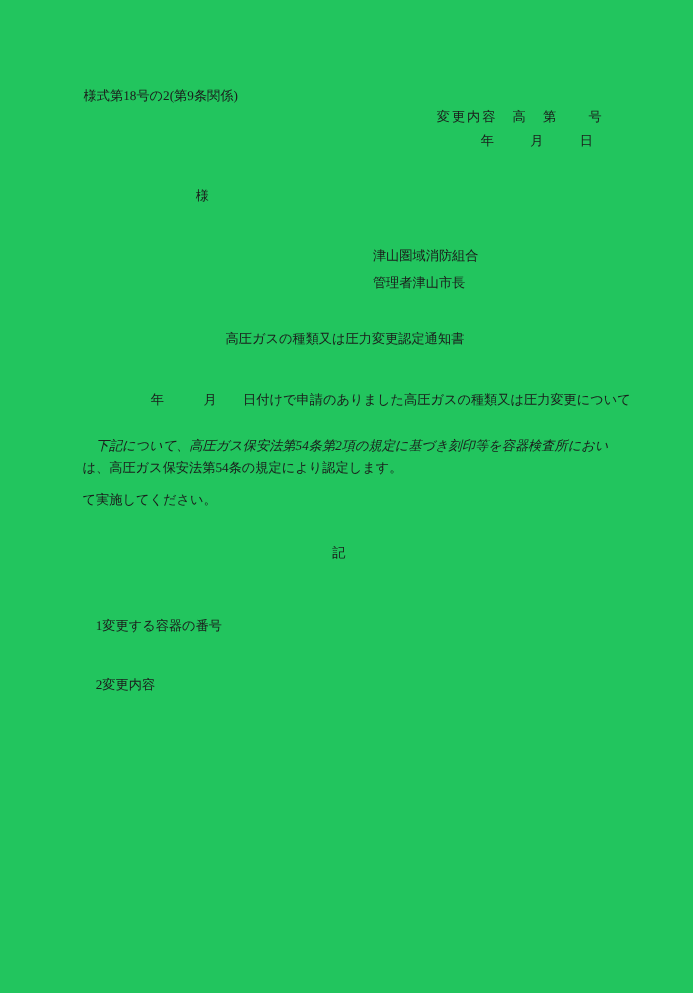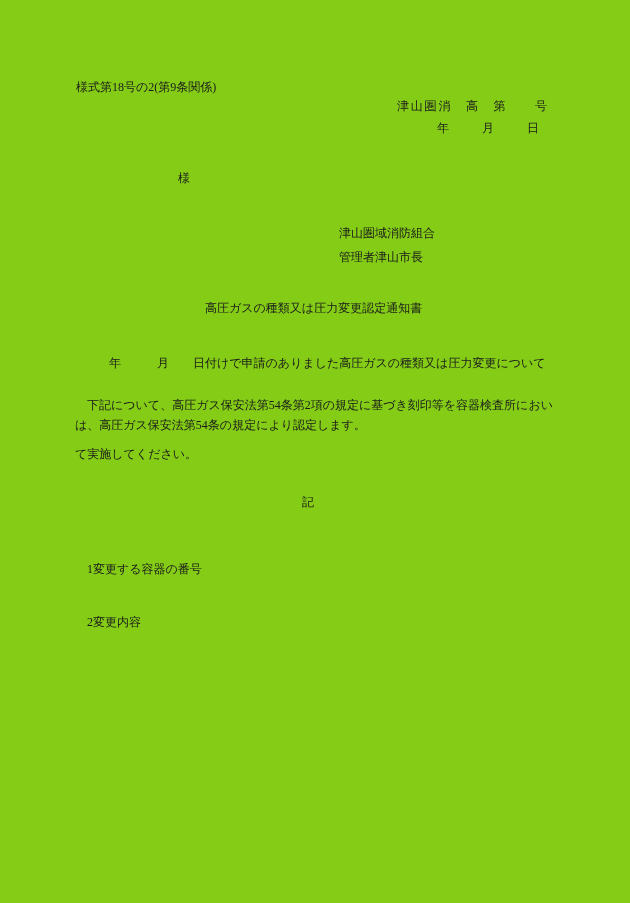--- a/index.html
+++ b/index.html
@@ -13,57 +13,57 @@
     font-family: "Liberation Serif", "DejaVu Serif", serif;
     color: #1b1b1b;
     position: relative;
     overflow: hidden;
   }
   .page {
     position: absolute;
     left: 0; top: 0;
     width: 630px;
     height: 903px;
-    background: #84cc16;
+    background: #22c55e;
   }
   .txt {
     position: absolute;
     font-size: 12px;
     line-height: 14px;
     white-space: pre;
     color: #1b1b1b;
   }
   .doc-number { letter-spacing: 1.8px; }
   .date-line  { letter-spacing: 3px; }
   .item-label { }
 </style>
 </head>
 <body>
 
 <div class="page">
 
   <div class="txt" style="left:76px; top:80px;">様式第18号の2(第9条関係)</div>
 
-  <div class="txt doc-number" style="left:397px; top:99px;">津山圏消　高　第　　号</div>
+  <div class="txt doc-number" style="left:397px; top:99px;">変更内容　高　第　　号</div>
 
   <div class="txt date-line" style="left:437px; top:121px;">年　　月　　日</div>
 
   <div class="txt" style="left:178px; top:171px;">様</div>
 
-  <div class="txt" style="left:339px; top:226px;">津山圏域消防組合</div>
+  <div class="txt" style="left:339px; top:226px;font-family:Liberation Mono, monospace;">津山圏域消防組合</div>
 
   <div class="txt" style="left:339px; top:250px;">管理者津山市長</div>
 
   <div class="txt" style="left:205px; top:301px;">高圧ガスの種類又は圧力変更認定通知書</div>
 
-  <div class="txt" style="left:61px; top:356px;">　　　　年　　　月　　日付けで申請のありました高圧ガスの種類又は圧力変更について</div>
+  <div class="txt" style="left:89px; top:356px;">　　　　年　　　月　　日付けで申請のありました高圧ガスの種類又は圧力変更について</div>
 
   <div class="txt" style="left:75px; top:377px;margin-top:41px;">は、高圧ガス保安法第54条の規定により認定します。</div>
 
-  <div class="txt" style="left:75px; top:398px;">　下記について、高圧ガス保安法第54条第2項の規定に基づき刻印等を容器検査所におい</div>
+  <div class="txt" style="left:75px; top:398px;font-style:italic;">　下記について、高圧ガス保安法第54条第2項の規定に基づき刻印等を容器検査所におい</div>
 
   <div class="txt" style="left:75px; top:419px;margin-top:28px;">て実施してください。</div>
 
 
   <div class="txt" style="left:302px; top:495px;">記</div>
 
   <div class="txt" style="left:75px; top:548px;">
     <span>1</span><span class="item-label">変更する容器の番号</span>
   </div>
 

